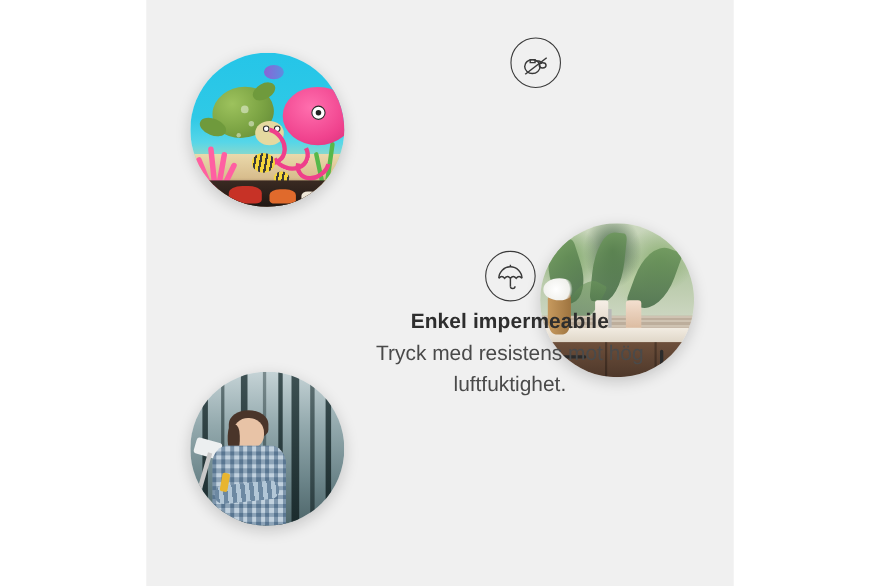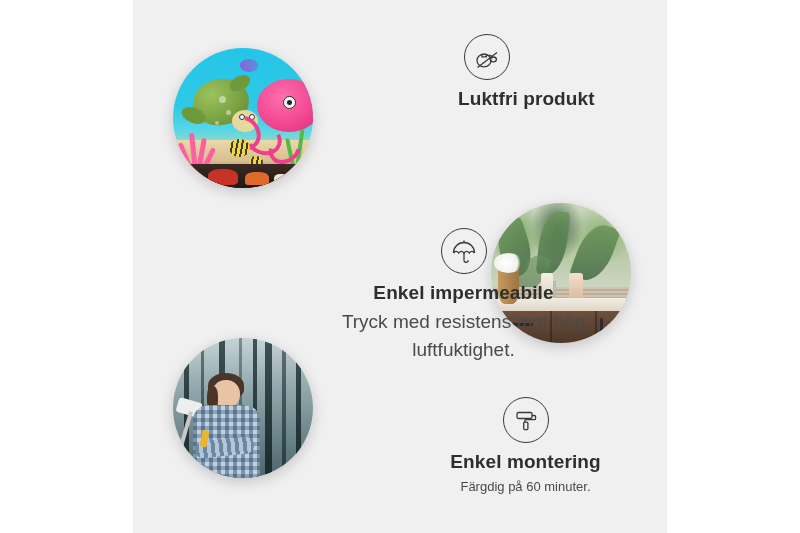--- a/index.html
+++ b/index.html
@@ -340,21 +340,20 @@
     <div class="feature" id="feature-odourless">
       <div class="feature-icon">
         <svg width="30" height="30" viewBox="0 0 30 30" aria-hidden="true">
           <ellipse cx="12" cy="18.5" rx="7" ry="6.3" fill="none" stroke="#3a3a3a" stroke-width="1.3"></ellipse>
           <path d="M10 12.3 h4.4 v2.6 h-4.4 z" fill="none" stroke="#3a3a3a" stroke-width="1.3"></path>
           <path d="M14.6 13.4 h3.2 a2.2 2.2 0 0 1 2.2 2.2 v0.6" fill="none" stroke="#3a3a3a" stroke-width="1.3"></path>
           <ellipse cx="21.3" cy="17.4" rx="3.1" ry="2.4" fill="none" stroke="#3a3a3a" stroke-width="1.3"></ellipse>
           <line x1="5.5" y1="25.5" x2="25" y2="10.5" stroke="#3a3a3a" stroke-width="1.4"></line>
         </svg>
       </div>
-      <div class="feature-title">Luktfri produkt</div>
     </div>
 
     <div class="circle-img" id="circle-bath">
       <div class="inner">
         <div class="bath-wall"></div>
         <div class="bath-leaf l1"></div>
         <div class="bath-leaf l2"></div>
         <div class="bath-leaf l3"></div>
         <div class="bath-leaf l4"></div>
         <div class="bath-backsplash"></div>
@@ -402,26 +401,15 @@
         <div class="roller-handle"></div>
         <div class="person-hair"></div>
         <div class="person-head"></div>
         <div class="person-hair side"></div>
         <div class="person-body"></div>
         <div class="person-arm"></div>
         <div class="tool-yellow"></div>
       </div>
     </div>
 
-    <div class="feature" id="feature-assembly">
-      <div class="feature-icon">
-        <svg width="30" height="30" viewBox="0 0 30 30" aria-hidden="true">
-          <rect x="6" y="7.5" width="15" height="6" rx="1.4" fill="none" stroke="#3a3a3a" stroke-width="1.3"></rect>
-          <path d="M21 10.5 h2.3 a1.3 1.3 0 0 1 1.3 1.3 v1.6 a1.3 1.3 0 0 1 -1.3 1.3 h-8.5 a1 1 0 0 0 -1 1 v1.5" fill="none" stroke="#3a3a3a" stroke-width="1.3"></path>
-          <rect x="12.7" y="17.2" width="4.2" height="7.4" rx="1" fill="none" stroke="#3a3a3a" stroke-width="1.3"></rect>
-        </svg>
-      </div>
-      <div class="feature-title">Enkel montering</div>
-      <div class="feature-desc">Färgdig på 60 minuter.</div>
-    </div>
 
   </div>
 </div>
 
 </body></html>

